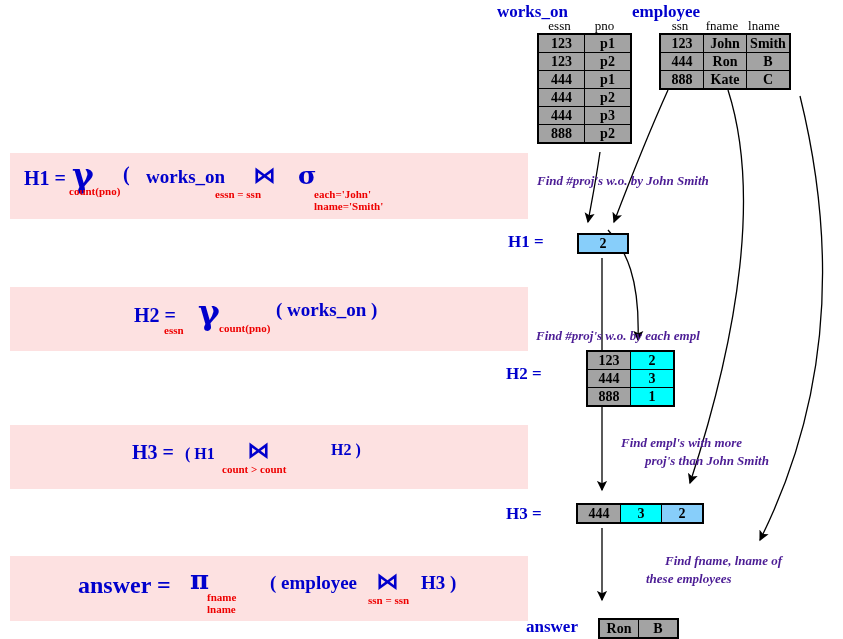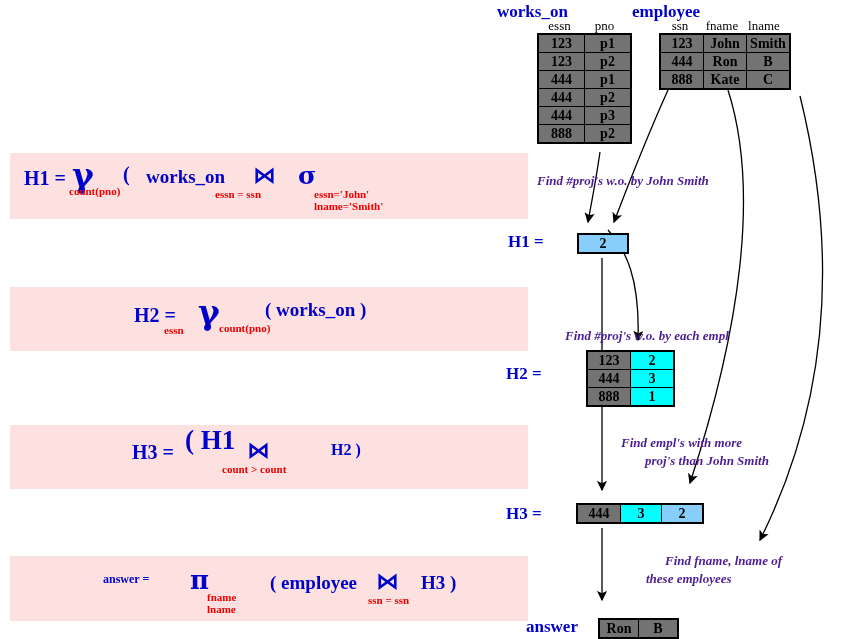--- a/index.html
+++ b/index.html
@@ -30,21 +30,21 @@
   table.grid td{
     border:1px solid #000;
     text-align:center;
     font-family:"Liberation Serif", serif;
     font-size:14px;font-weight:bold;
     color:#000;
     padding:0;
     height:17px;
     line-height:17px;
   }
-  td.yel{background:#737373;}
+  td.yel{background:#a3a3a3;}
   td.cya{background:#00ffff;}
   td.blu{background:#87cefa;}
 
   
   .panel{
     background:#fde1e1;
     box-sizing:border-box;
   }
   .frm{
     color:#0000cc;font-weight:bold;
@@ -182,53 +182,53 @@
 
 <div class="abs panel" style="left:10px;top:153px;width:518px;height:66px">
   <span class="frm" style="left:14px;top:14px;font-size:20px">H1 =</span>
   <span class="gsym" style="left:62px;top:3px;font-size:33px">γ</span>
   <span class="sub" style="left:59px;top:33px">count(pno)</span>
   <span class="frm" style="left:113px;top:10px;font-size:20px">(</span>
   <span class="frm" style="left:136px;top:13px;font-size:19px">works_on</span>
   <span class="bowtie" style="left:243px;top:9px;font-size:23px">⋈</span>
   <span class="sub" style="left:205px;top:36px">essn = ssn</span>
   <span class="gsym" style="left:288px;top:8px;font-size:25px">σ</span>
-  <span class="sub" style="left:304px;top:36px">essn='John'</span>
+  <span class="sub" style="left:304px;top:36px">each='John'</span>
   <span class="sub" style="left:304px;top:48px">lname='Smith'</span>
 </div>
 
 <div class="abs panel" style="left:10px;top:287px;width:518px;height:64px">
   <span class="frm" style="left:124px;top:17px;font-size:20px">H2 =</span>
   <span class="sub" style="left:154px;top:38px">essn</span>
   <span class="gsym" style="left:188px;top:6px;font-size:33px">γ</span>
   <span class="sub" style="left:209px;top:36px">count(pno)</span>
-  <span class="frm" style="left:255px;top:12px;font-size:19px">( works_on )</span>
+  <span class="frm" style="left:266px;top:12px;font-size:19px">( works_on )</span>
 </div>
 
 <div class="abs panel" style="left:10px;top:425px;width:518px;height:64px">
   <span class="frm" style="left:122px;top:16px;font-size:20px">H3 =</span>
-  <span class="frm" style="left:175px;top:0;font-size:27px">( H1</span>
+  <span class="frm" style="left:175px;top:20px;font-size:16px">( H1</span>
   <span class="bowtie" style="left:237px;top:12px;font-size:23px">⋈</span>
   <span class="sub" style="left:212px;top:39px">count &gt; count</span>
   <span class="frm" style="left:321px;top:16px;font-size:16px">H2 )</span>
 </div>
 
 <div class="abs panel" style="left:10px;top:556px;width:518px;height:65px">
-  <span class="frm" style="left:93px;top:16px;font-size:12px">answer =</span>
+  <span class="frm" style="left:68px;top:16px;font-size:24px">answer =</span>
   <span class="gsym" style="left:180px;top:9px;font-size:26px">π</span>
   <span class="sub" style="left:197px;top:36px">fname</span>
   <span class="sub" style="left:197px;top:48px">lname</span>
   <span class="frm" style="left:260px;top:16px;font-size:19px">( employee</span>
   <span class="bowtie" style="left:366px;top:12px;font-size:23px">⋈</span>
   <span class="sub" style="left:358px;top:39px">ssn = ssn</span>
   <span class="frm" style="left:411px;top:16px;font-size:19px">H3 )</span>
 </div>
 
 <div class="note" style="left:537px;top:172px">Find #proj's w.o. by John Smith</div>
-<div class="note" style="left:565px;top:327px">Find #proj's w.o. by each empl</div>
+<div class="note" style="left:536px;top:327px">Find #proj's w.o. by each empl</div>
 <div class="note" style="left:621px;top:434px">Find empl's with more</div>
 <div class="note" style="left:645px;top:452px">proj's than John Smith</div>
 <div class="note" style="left:665px;top:552px">Find fname, lname of</div>
 <div class="note" style="left:646px;top:570px">these employees</div>
 
 <div class="reslbl" style="left:508px;top:232px">H1 =</div>
 <table class="grid abs" style="left:577px;top:233px">
   <tbody>
       <tr>
     <td class="blu" style="width:48px">2</td>

